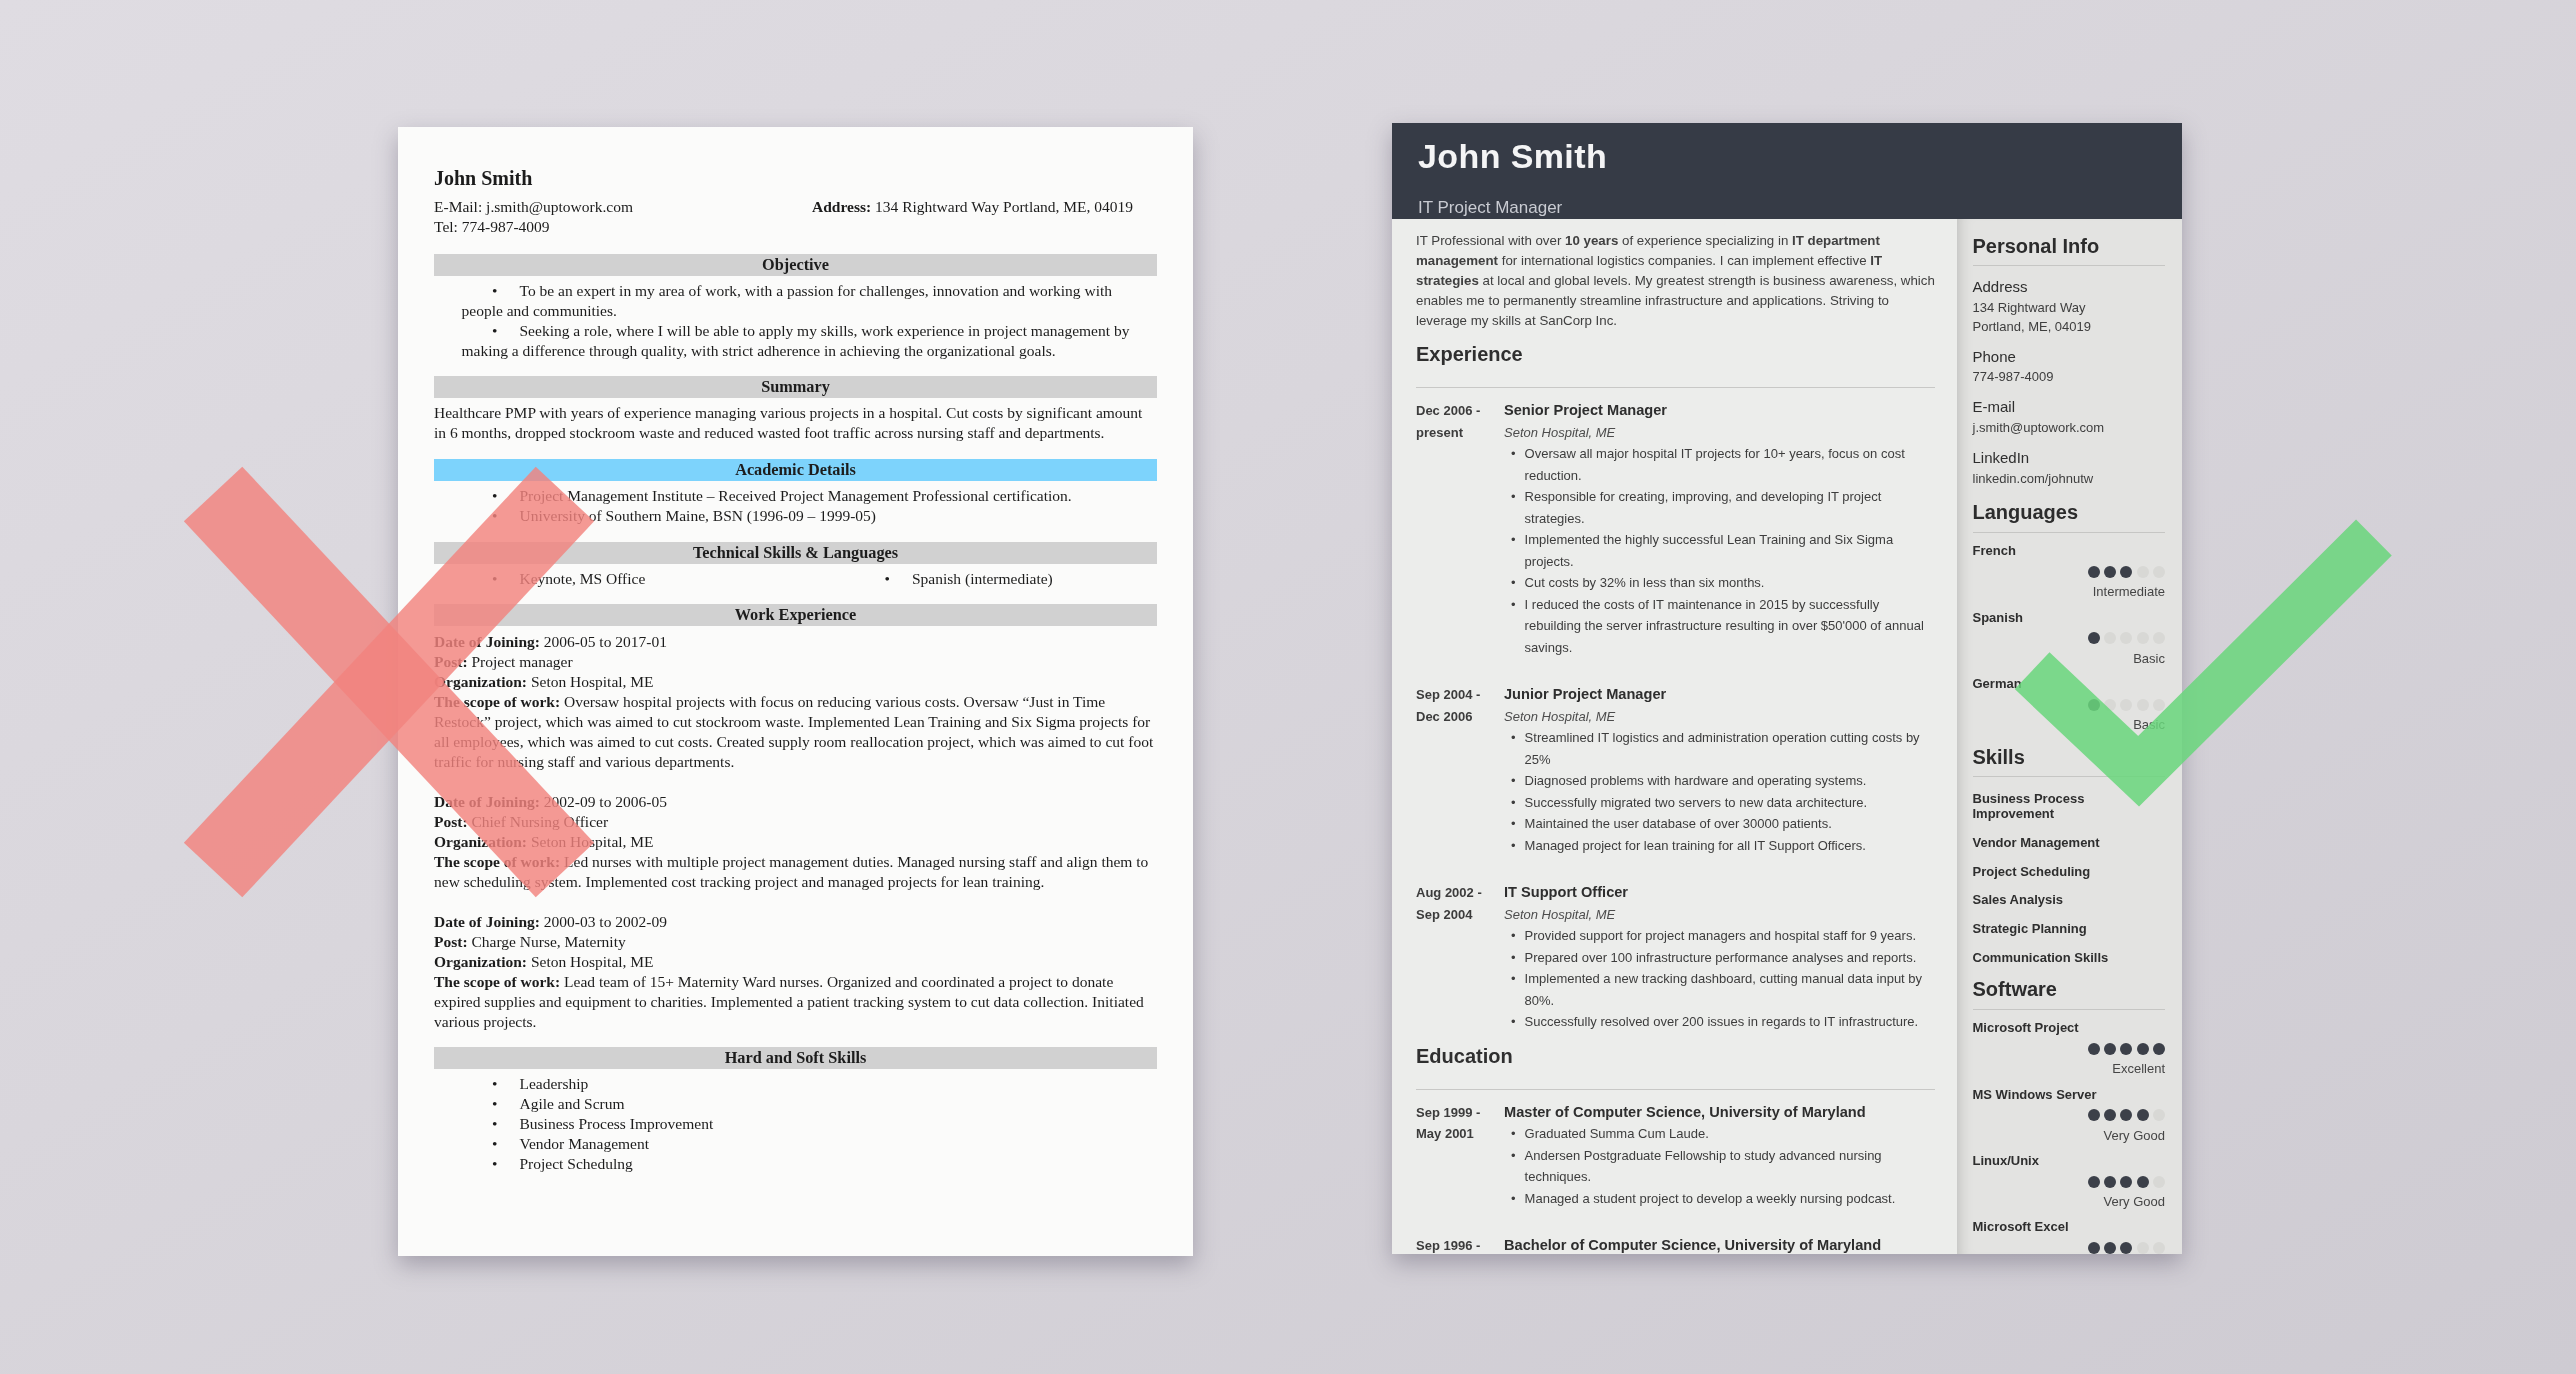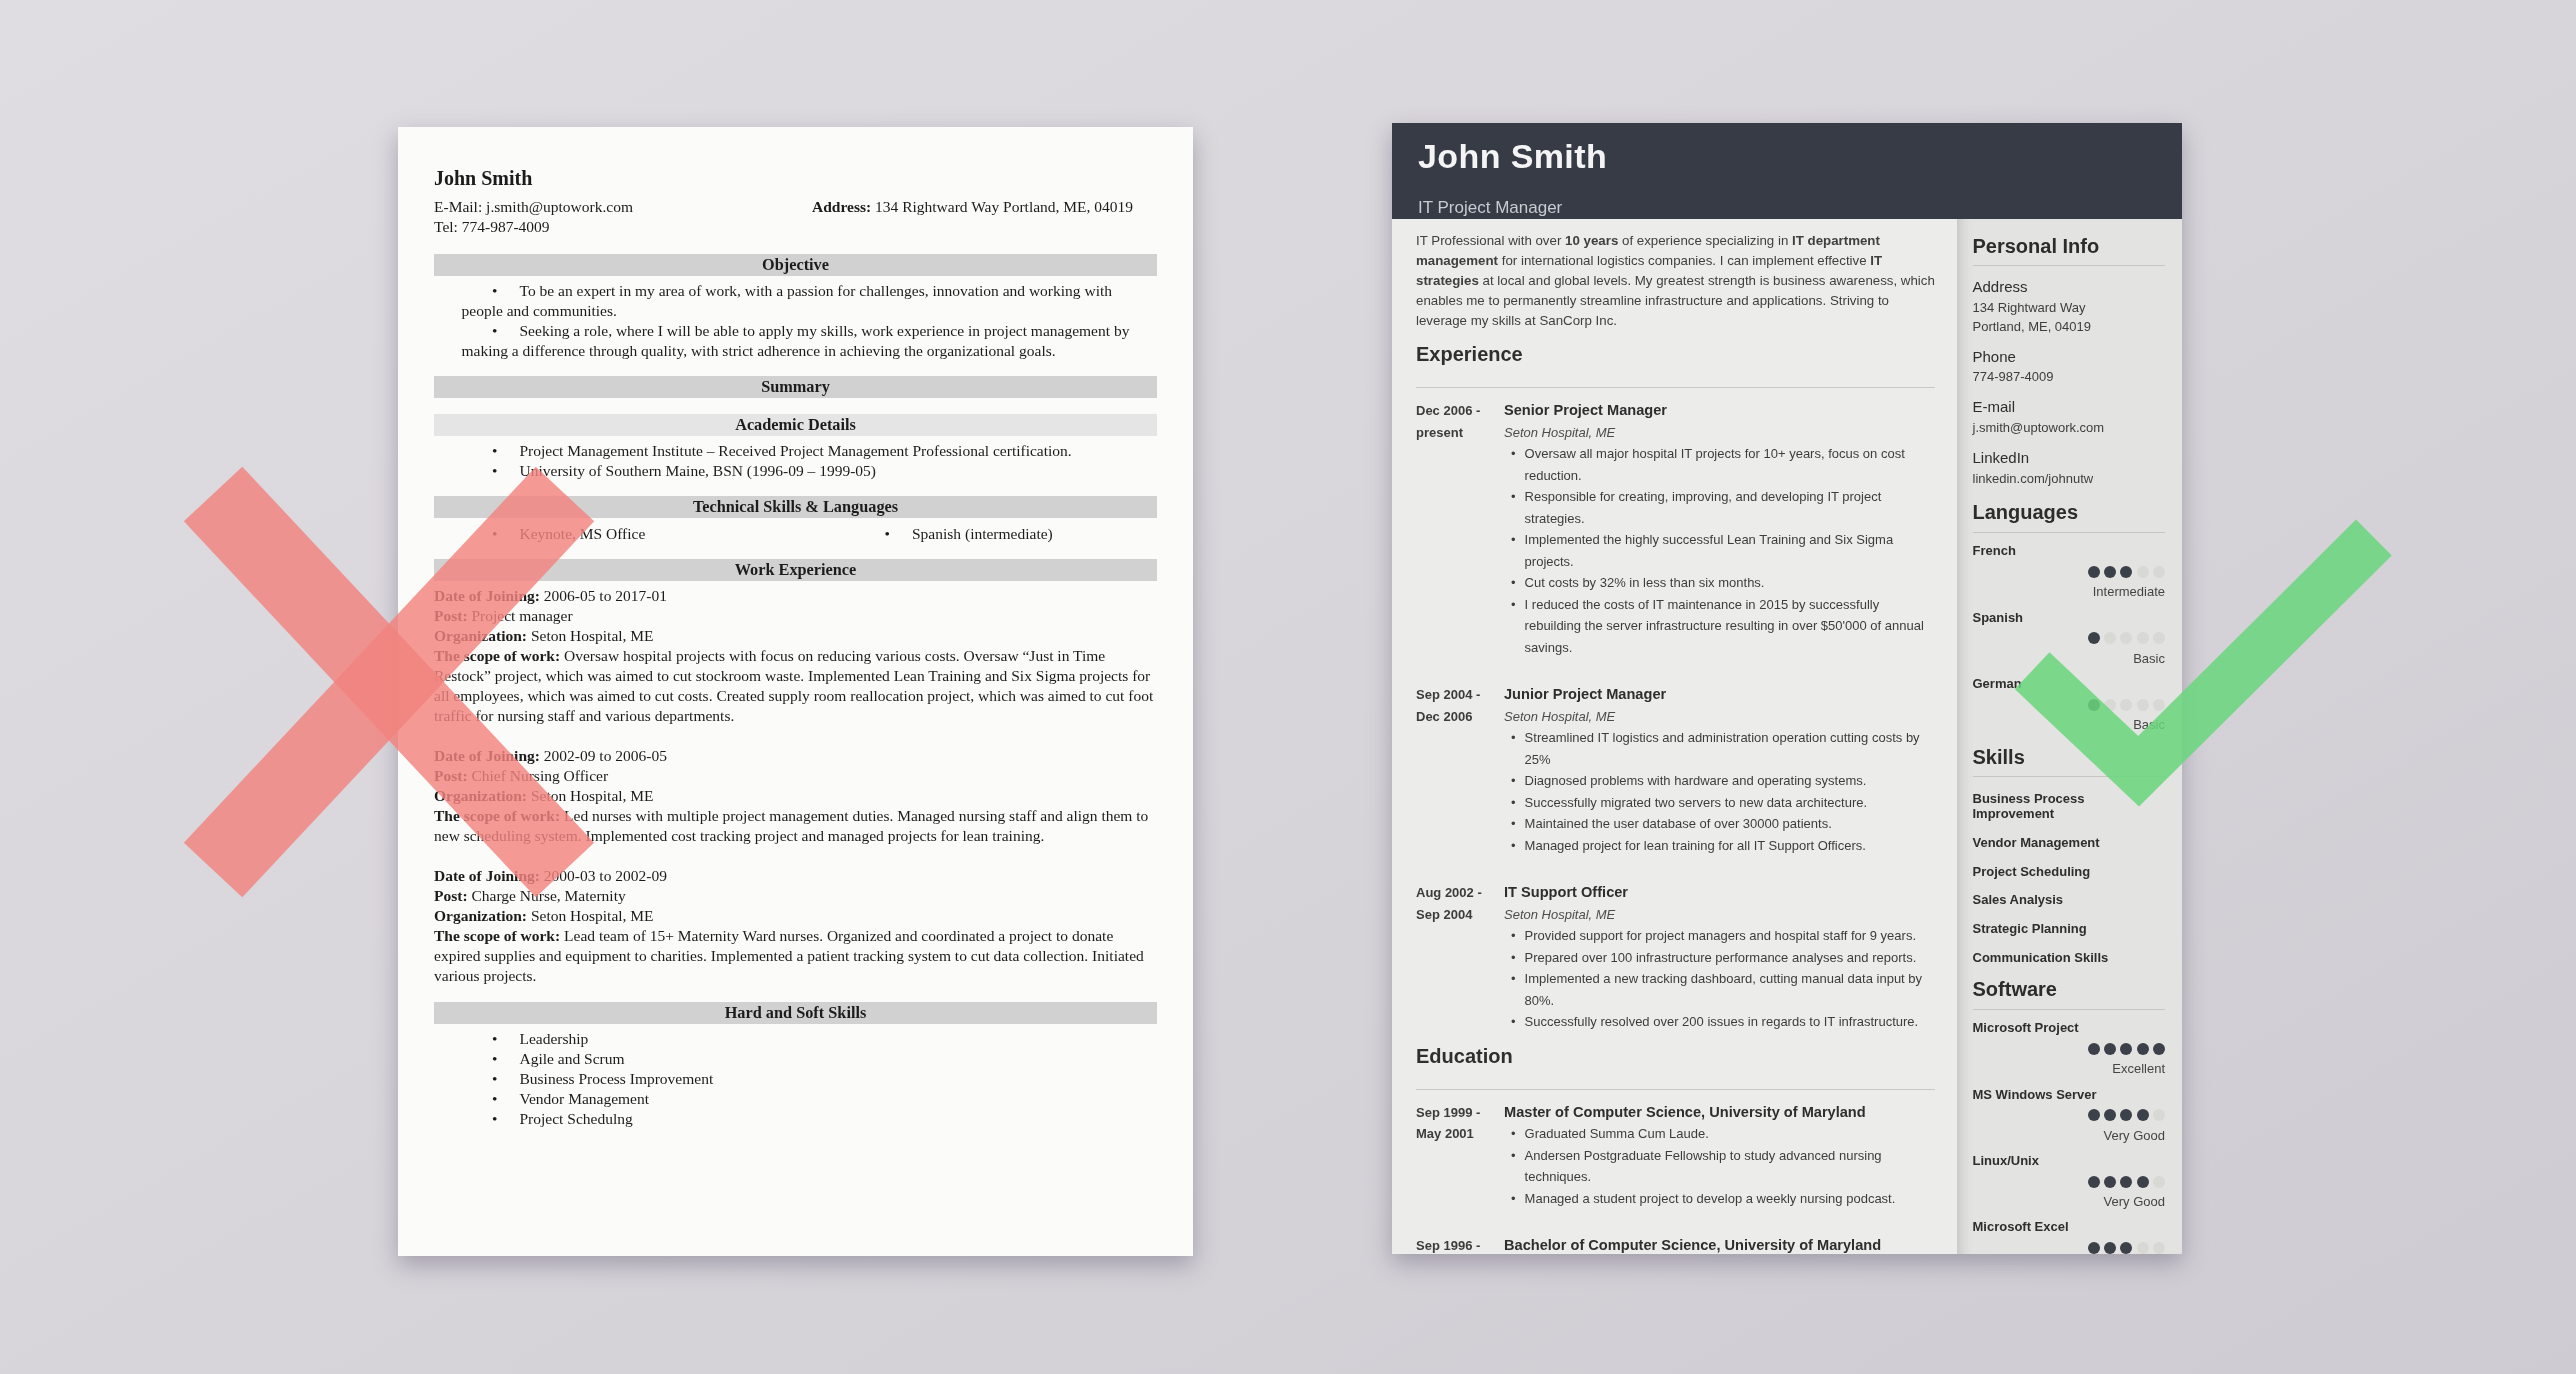--- a/index.html
+++ b/index.html
@@ -92,22 +92,23 @@
     </div>
   </div>
 
   <div class="secbar" style="background: rgb(209, 209, 209);">Objective</div>
   <div class="lbody" id="l-objective">
       <div class="lb ind" style="margin-left: 27.5px;">To be an expert in my area of work, with a passion for challenges, innovation and working with people and communities.</div>
       <div class="lb ind" style="margin-left: 27.5px;">Seeking a role, where I will be able to apply my skills, work experience in project management by making a difference through quality, with strict adherence in achieving the organizational goals.</div>
     </div>
 
   <div class="secbar" style="background: rgb(209, 209, 209);">Summary</div>
-
-  <div class="secbar" style="background: #e5e5e5;">Academic Details</div>
+  <div class="lbody">Healthcare PMP with years of experience managing various projects in a hospital. Cut costs by significant amount in 6 months, dropped stockroom waste and reduced wasted foot traffic across nursing staff and departments.</div>
+
+  <div class="secbar" style="background: #7dd3fc;">Academic Details</div>
   <div class="lbody" id="l-academic">
       <div class="lb ind" style="margin-left: 27.5px;">Project Management Institute – Received Project Management Professional certification.</div>
       <div class="lb ind" style="margin-left: 27.5px;">University of Southern Maine, BSN (1996-09 – 1999-05)</div>
     </div>
 
   <div class="secbar" style="background: rgb(209, 209, 209);">Technical Skills &amp; Languages</div>
   <div class="lbody twocol">
     <div class="half">
       <div class="lb ind" style="margin-left:27.5px;">Keynote, MS Office</div>
     </div>

